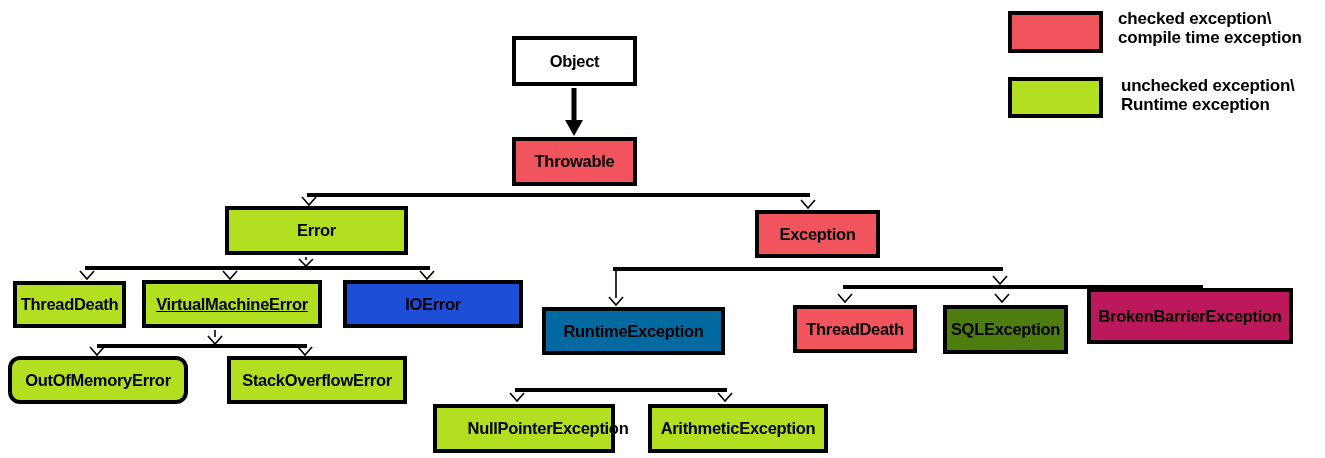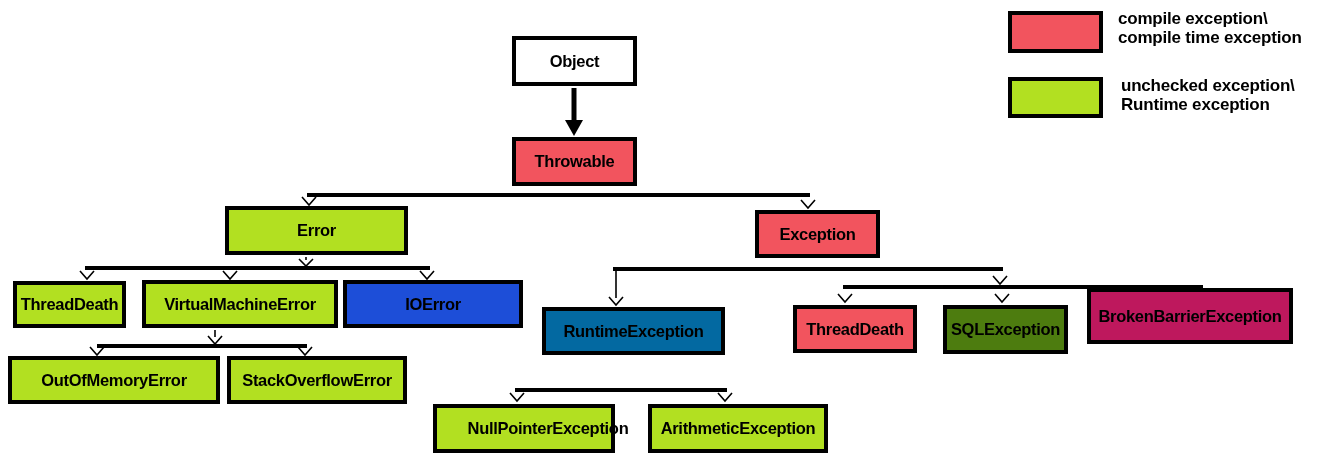--- a/index.html
+++ b/index.html
@@ -77,35 +77,35 @@
     <polyline class="thin" points="510,393 517,401 524,393"></polyline>
     <polyline class="thin" points="718,393 725,401 732,393"></polyline>
   </g>
 </svg>
 
 <div class="node" style="left: 512px; top: 36px; width: 125px; height: 50px; background: rgb(255, 255, 255);">Object</div>
 <div class="node" style="left: 512px; top: 137px; width: 125px; height: 49px; background: rgb(242, 84, 94);">Throwable</div>
 <div class="node" style="left: 225px; top: 206px; width: 183px; height: 49px; background: rgb(178, 224, 33);">Error</div>
 <div class="node" style="left: 755px; top: 210px; width: 125px; height: 48px; background: rgb(242, 84, 94);">Exception</div>
 <div class="node" style="left: 13px; top: 281px; width: 113px; height: 47px; background: rgb(178, 224, 33);">ThreadDeath</div>
-<div class="node" style="left: 142px; top: 280px; width: 196px; height: 48px; background: rgb(178, 224, 33);">VirtualMachineError</div>
+<div class="node" style="left: 142px; top: 280px; width: 180px; height: 48px; background: rgb(178, 224, 33); text-decoration: underline;">VirtualMachineError</div>
 <div class="node" style="left: 343px; top: 280px; width: 180px; height: 48px; background: #1d4ed8;">IOError</div>
-<div class="node" style="left: 8px; top: 356px; width: 212px; height: 48px; background: rgb(178, 224, 33);">OutOfMemoryError</div>
+<div class="node" style="left: 8px; top: 356px; width: 180px; height: 48px; background: rgb(178, 224, 33); border-radius: 12px;">OutOfMemoryError</div>
 <div class="node" style="left: 227px; top: 356px; width: 180px; height: 48px; background: rgb(178, 224, 33);">StackOverflowError</div>
 <div class="node" style="left: 542px; top: 307px; width: 183px; height: 48px; background: #0369a1;">RuntimeException</div>
 <div class="node" style="left: 793px; top: 305px; width: 124px; height: 48px; background: rgb(242, 84, 94);">ThreadDeath</div>
 <div class="node" style="left: 943px; top: 305px; width: 125px; height: 49px; background: #4d7c0f;">SQLException</div>
 <div class="node" style="left: 1087px; top: 288px; width: 206px; height: 56px; background: #be185d;">BrokenBarrierException</div>
 <div class="node" style="left: 433px; top: 404px; width: 182px; height: 49px; background: rgb(178, 224, 33); padding-left: 48px;">NullPointerException</div>
 <div class="node" style="left: 648px; top: 404px; width: 180px; height: 49px; background: rgb(178, 224, 33);">ArithmeticException</div>
 
 <div>
   <div class="legend-swatch" style="left: 1008px; top: 11px; width: 95px; height: 42px; background: rgb(242, 84, 94);"></div>
   <div class="legend-text" style="left:1118px;top:9px">
-    <div>compile exception\</div>
+    <div>checked exception\</div>
     <div>compile time exception</div>
   </div>
   <div class="legend-swatch" style="left: 1008px; top: 77px; width: 95px; height: 41px; background: rgb(178, 224, 33);"></div>
   <div class="legend-text" style="left:1121px;top:76px">
     <div>unchecked exception\</div>
     <div>Runtime exception</div>
   </div>
 </div>
 
 </body></html>

